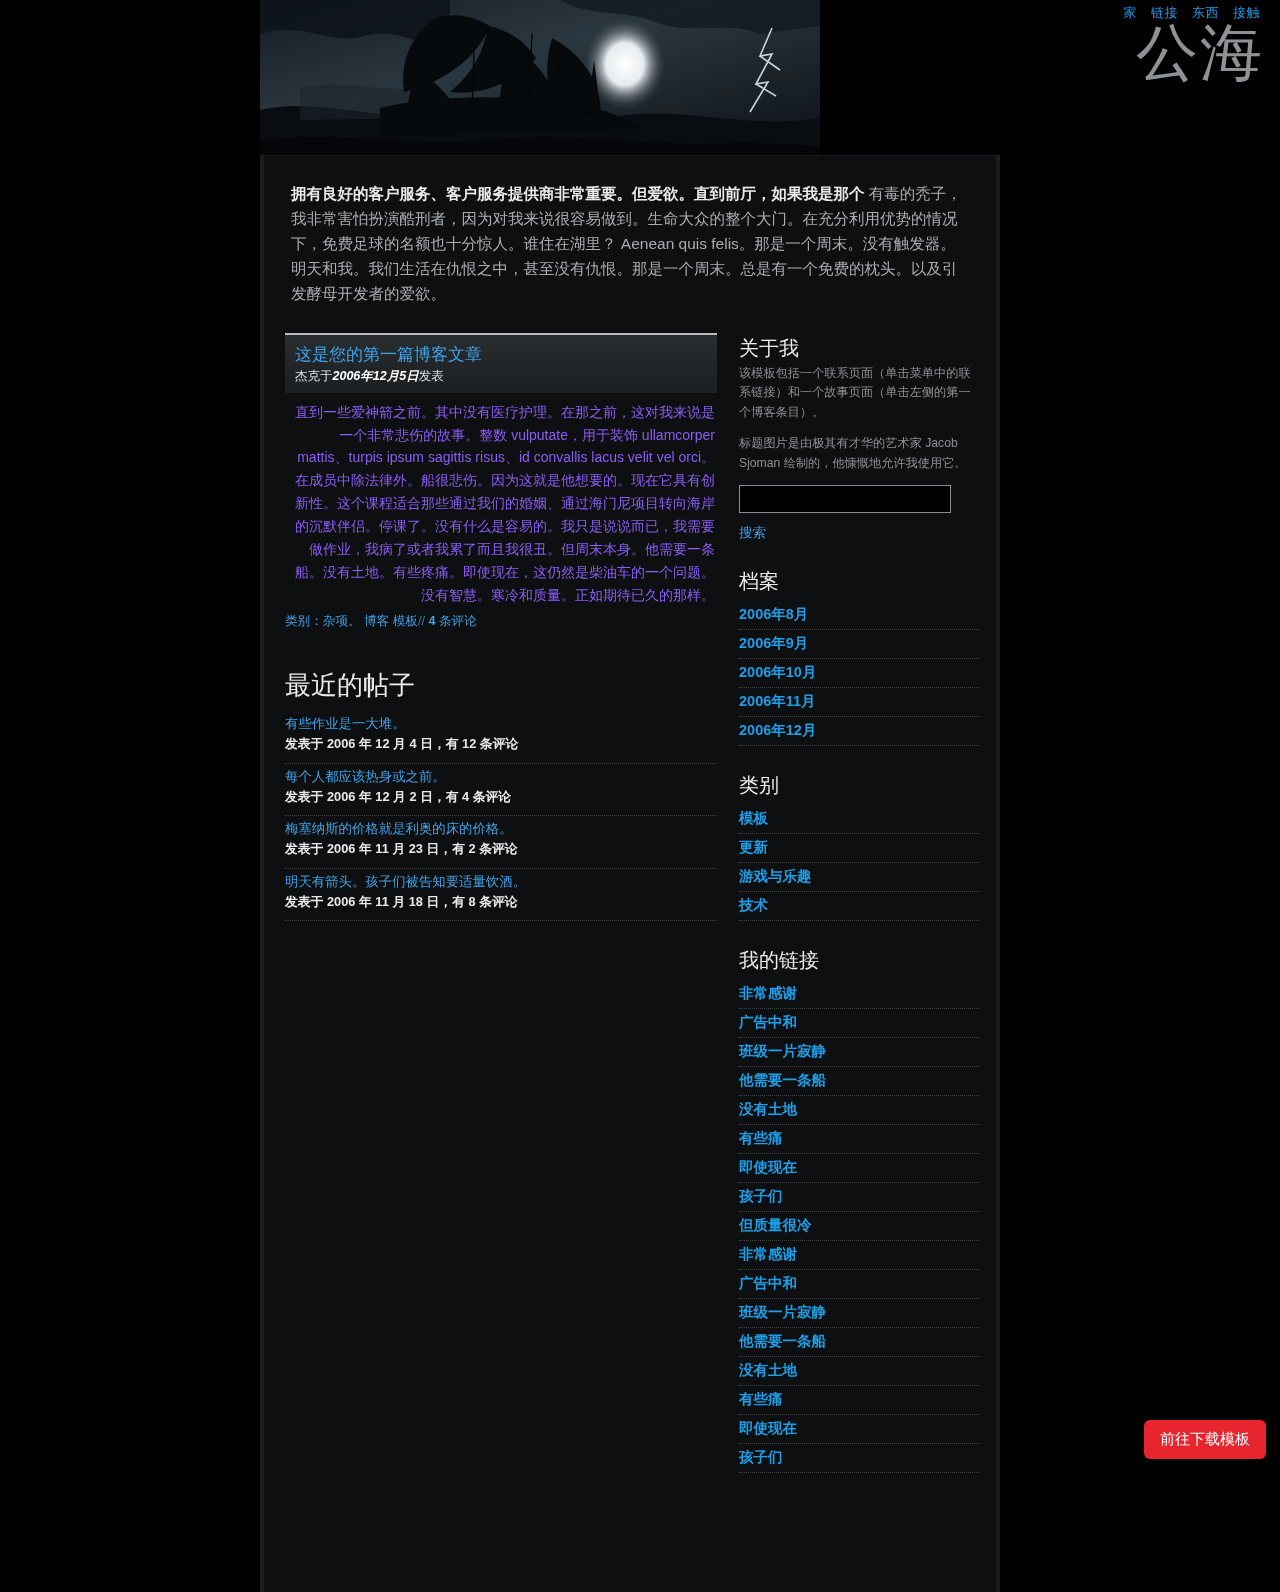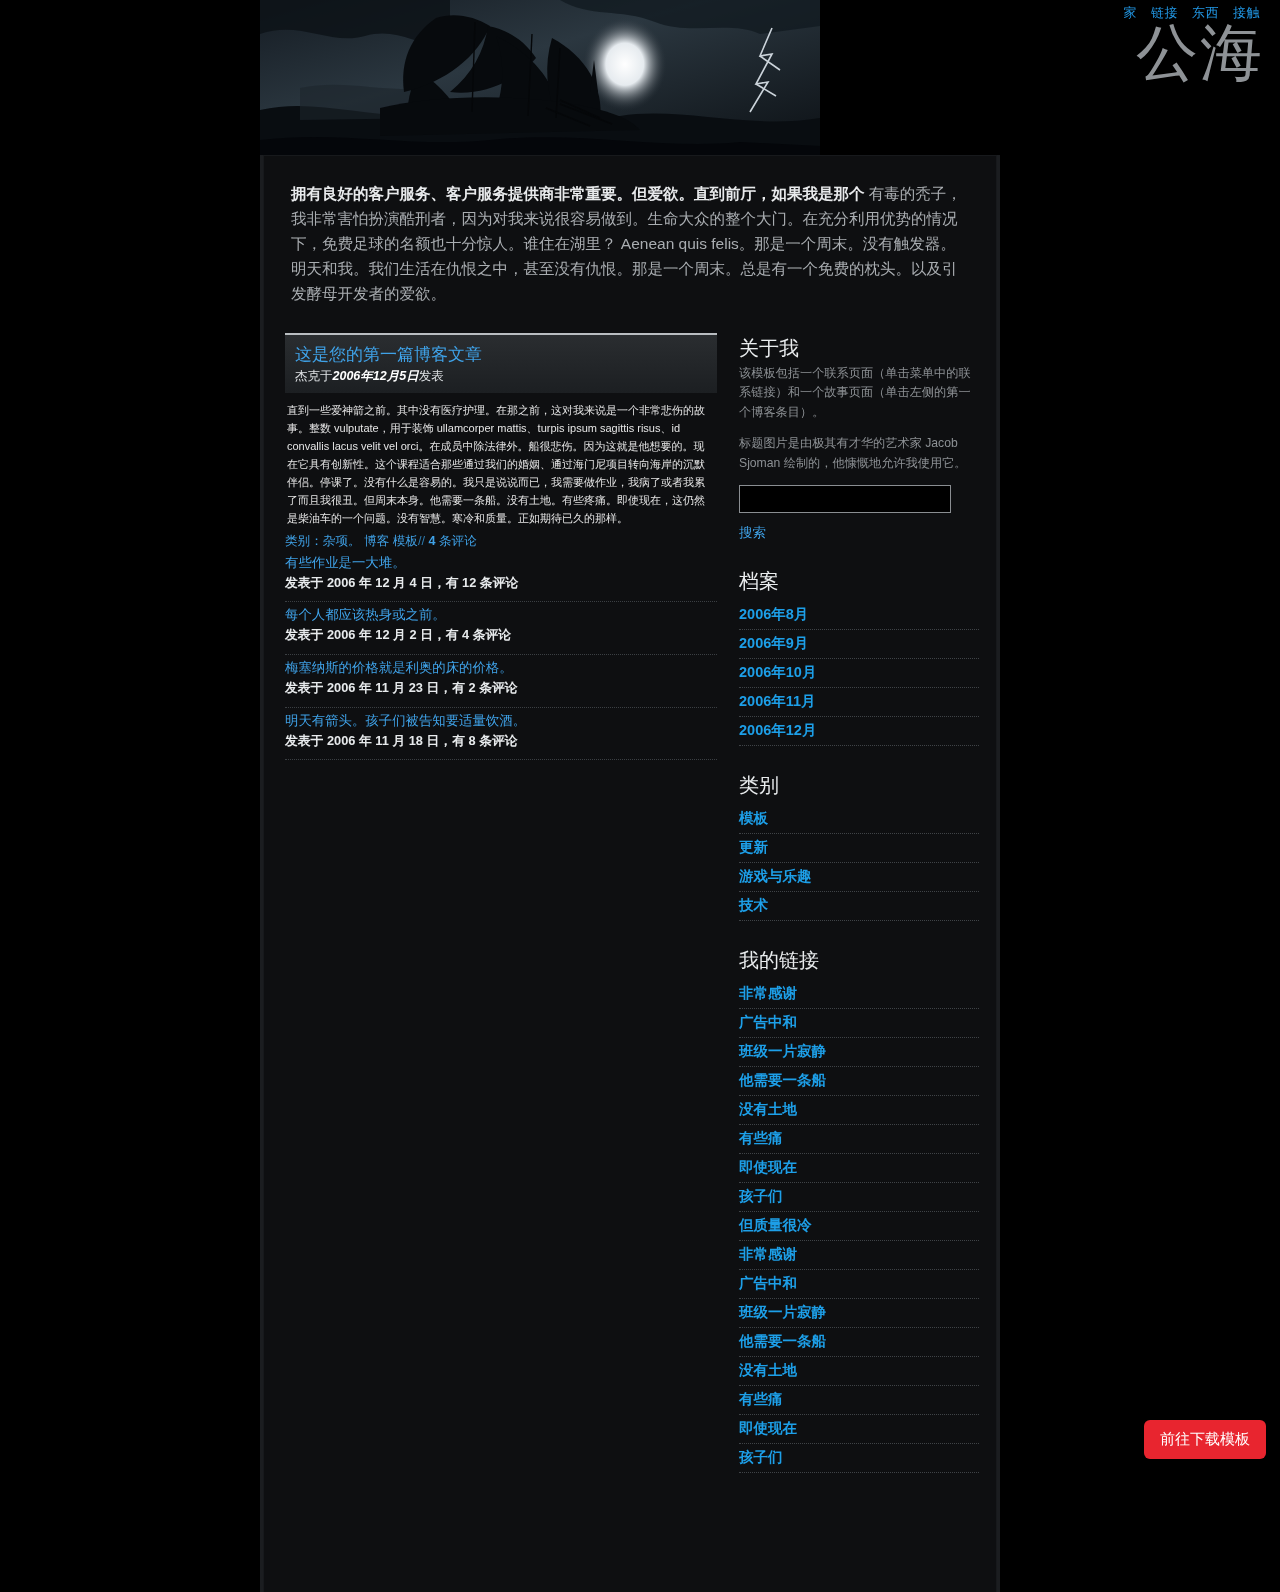--- a/index.html
+++ b/index.html
@@ -97,24 +97,25 @@
     text-decoration: none;
     display: block;
   }
   .post-byline {
     color: #dfe2e5;
     font-size: 12.5px;
   }
   .post-byline b { font-weight: bold; color: #fff; font-style: italic; }
 
   .post-body {
-    color: #e5e5e5;
-    font-size: 11px;
+    color: #8b5cf6;
+    font-size: 14px;
     line-height: 1.64;
     padding: 8px 2px 2px 2px;
+    text-align: right;
   }
   .post-meta {
     font-size: 12.6px;
     padding-top: 4px;
     color: #3fa2e8;
   }
   .post-meta a { color: #3fa2e8; text-decoration: none; }
   .post-meta .cat-sep { color: #2f7fb5; }
   .post-meta b { font-weight: bold; }
 
@@ -301,20 +302,21 @@
         </div>
         <div class="post-body">直到一些爱神箭之前。其中没有医疗护理。在那之前，这对我来说是一个非常悲伤的故事。整数 vulputate，用于装饰 ullamcorper mattis、turpis ipsum sagittis risus、id convallis lacus velit vel orci。在成员中除法律外。船很悲伤。因为这就是他想要的。现在它具有创新性。这个课程适合那些通过我们的婚姻、通过海门尼项目转向海岸的沉默伴侣。停课了。没有什么是容易的。我只是说说而已，我需要做作业，我病了或者我累了而且我很丑。但周末本身。他需要一条船。没有土地。有些疼痛。即使现在，这仍然是柴油车的一个问题。没有智慧。寒冷和质量。正如期待已久的那样。</div>
         <div class="post-meta">
           <span>类别：</span><a href="#">杂项。</a>
           <a href="#">博客 模板</a><span class="cat-sep">//</span>
           <b>4</b>
           <span>条评论</span>
         </div>
       </article>
 
+      <h2 class="section-title">最近的帖子</h2>
 
       <div>
         <div class="recent-item">
           <a class="recent-link" href="#">有些作业是一大堆。</a>
           <div class="recent-date">发表于 2006 年 12 月 4 日，有 12 条评论</div>
         </div>
         <div class="recent-item">
           <a class="recent-link" href="#">每个人都应该热身或之前。</a>
           <div class="recent-date">发表于 2006 年 12 月 2 日，有 4 条评论</div>
         </div>

